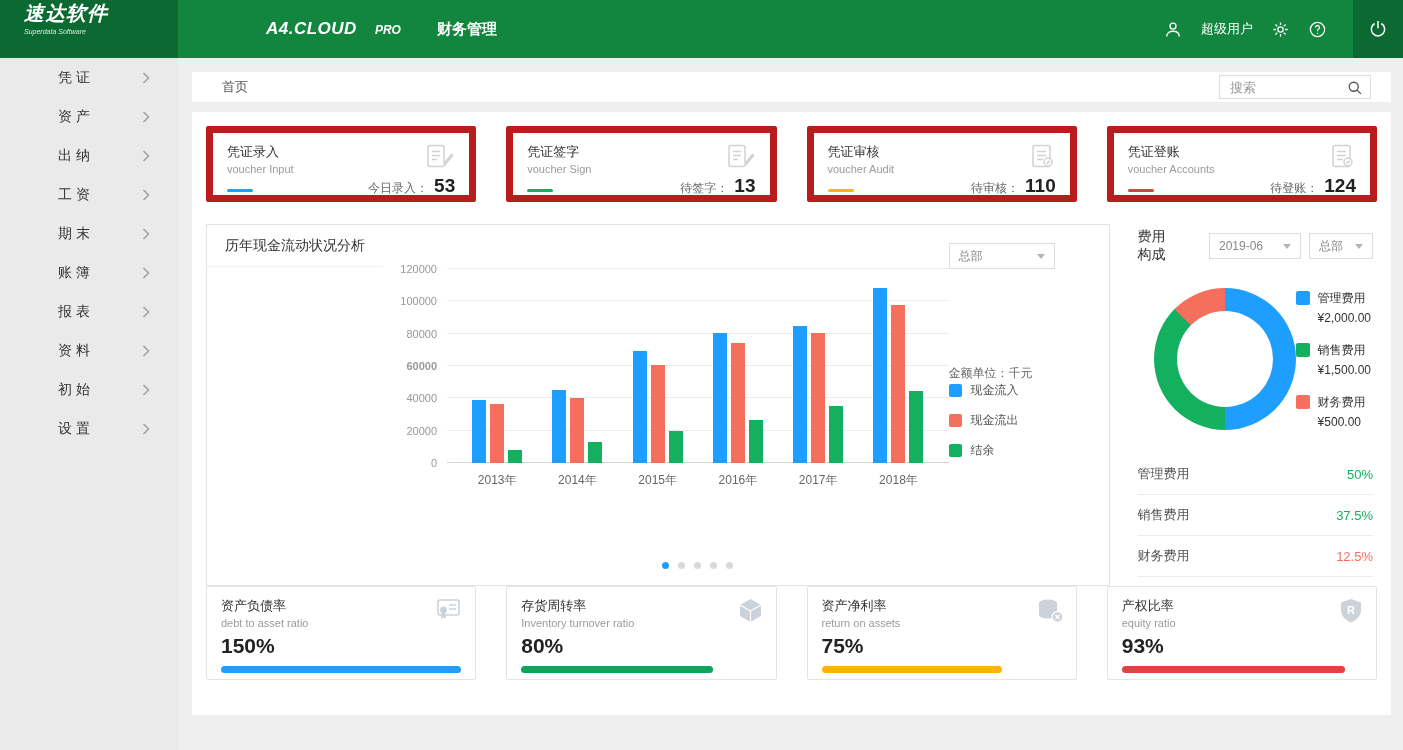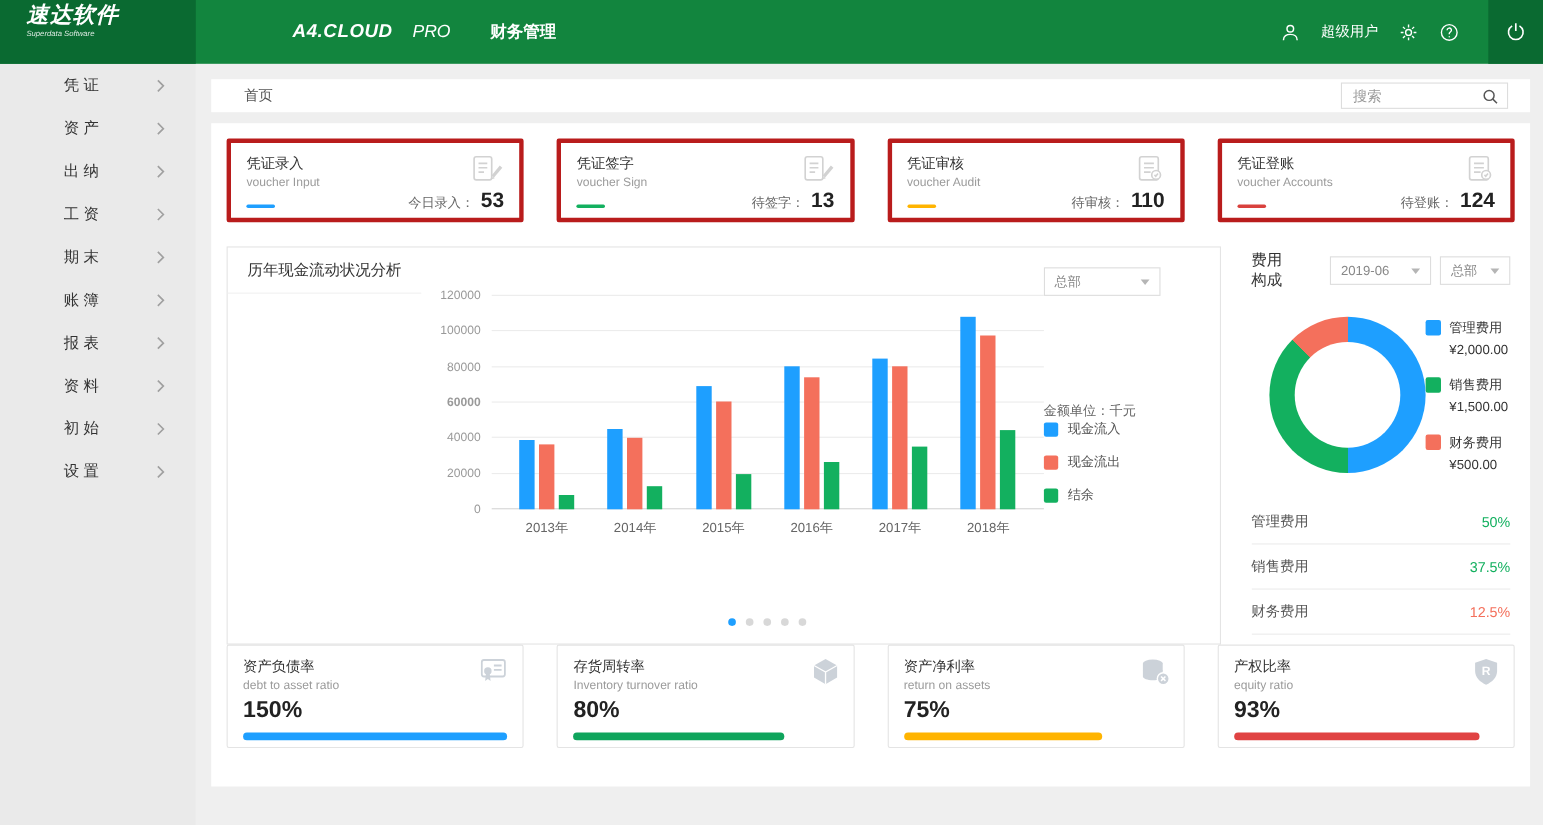--- a/index.html
+++ b/index.html
@@ -7,41 +7,41 @@
     margin: 0; width: 1403px; height: 750px; overflow: hidden;
     font-family: "Liberation Sans", sans-serif; background: #efefef;
   }
   
   .header { height: 58px; background: #12853e; display: flex; align-items: center; color: #fff; position: relative; z-index: 5; }
   .logo { width: 178px; height: 100%; background: #0a6a31; display: flex; flex-direction: column; justify-content: flex-start; padding-left: 24px; }
   .logo-title { font-size: 20px; font-weight: bold; font-style: italic; letter-spacing: 1px; }
   .logo-sub { font-size: 7px; font-style: italic; opacity: .85; margin-top: 1px; }
   .product { display: flex; align-items: baseline; margin-left: 88px; }
   .product-name { font-size: 17px; font-weight: bold; font-style: italic; letter-spacing: .5px; }
-  .product-pro { font-size: 16px; font-weight: normal; font-style: italic; margin-left: 18px; }
+  .product-pro { font-size: 12px; font-weight: bold; font-style: italic; margin-left: 18px; }
   .module { font-size: 15px; font-weight: bold; margin-left: 36px; }
   .header-right { margin-left: auto; display: flex; align-items: center; gap: 18px; }
   .hicon { display: inline-flex; align-items: center; cursor: pointer; }
   .username { font-size: 13px; cursor: pointer; }
   .power-wrap { width: 50px; height: 58px; background: #0a6a31; display: flex; align-items: center; justify-content: center; margin-left: 8px; cursor: pointer; }
   
   .sidebar { position: absolute; left: 0; top: 58px; bottom: 0; width: 178px; background: #eaeaea; padding-top: 0; }
   .menu-item { height: 39px; display: flex; align-items: center; justify-content: space-between; padding: 0 28px 0 58px; font-size: 14px; color: #333; cursor: pointer; }
   .menu-item .chev { display: inline-flex; }
   
   .main { position: absolute; left: 178px; top: 58px; right: 0; bottom: 0; background: #efefef; }
   .breadcrumb { margin: 14px 12px 0 14px; height: 30px; background: #fff; display: flex; align-items: center; justify-content: space-between; padding: 0 20px 0 30px; }
   .bc-home { font-size: 13px; color: #555; cursor: pointer; }
   .search-box { width: 152px; height: 24px; border: 1px solid #ddd; background: #fff; display: flex; align-items: center; padding: 0 8px; }
   .search-box input { border: 0; outline: 0; flex: 1; font-size: 13px; color: #8b5cf6; font-family: "Liberation Sans", sans-serif; width: 100px; }
   .search-box input::placeholder { color: #999; }
   .content { margin: 10px 12px 0 14px; background: #fff; padding: 14px; height: 603px; }
   
   .stat-row { display: flex; gap: 30px; }
-  .stat-card { flex: 1; height: 76px; border: 4px solid #b91c1c; border-radius: 2px; background: #fff; padding: 10px 14px; display: flex; flex-direction: column; justify-content: space-between; cursor: pointer; }
+  .stat-card { flex: 1; height: 76px; border: 7px solid #b91c1c; border-radius: 2px; background: #fff; padding: 10px 14px; display: flex; flex-direction: column; justify-content: space-between; cursor: pointer; }
   .sc-top { display: flex; justify-content: space-between; }
   .sc-title { font-size: 13px; color: #333; }
   .sc-sub { font-size: 11px; color: #9b9b9b; margin-top: 2px; }
   .sc-bottom { display: flex; justify-content: space-between; align-items: flex-end; }
   .sc-line { width: 26px; height: 3px; border-radius: 2px; margin-bottom: 5px; }
   .sc-label { font-size: 12px; color: #666; margin-right: 6px; }
   .sc-number { font-size: 19px; font-weight: bold; color: #222; }
   
   .mid-row { display: flex; gap: 24px; margin-top: 22px; }
   .chart-card { width: 950px; height: 362px; border: 1px solid #e4e4e4; background: #fff; display: flex; flex-direction: row; }

